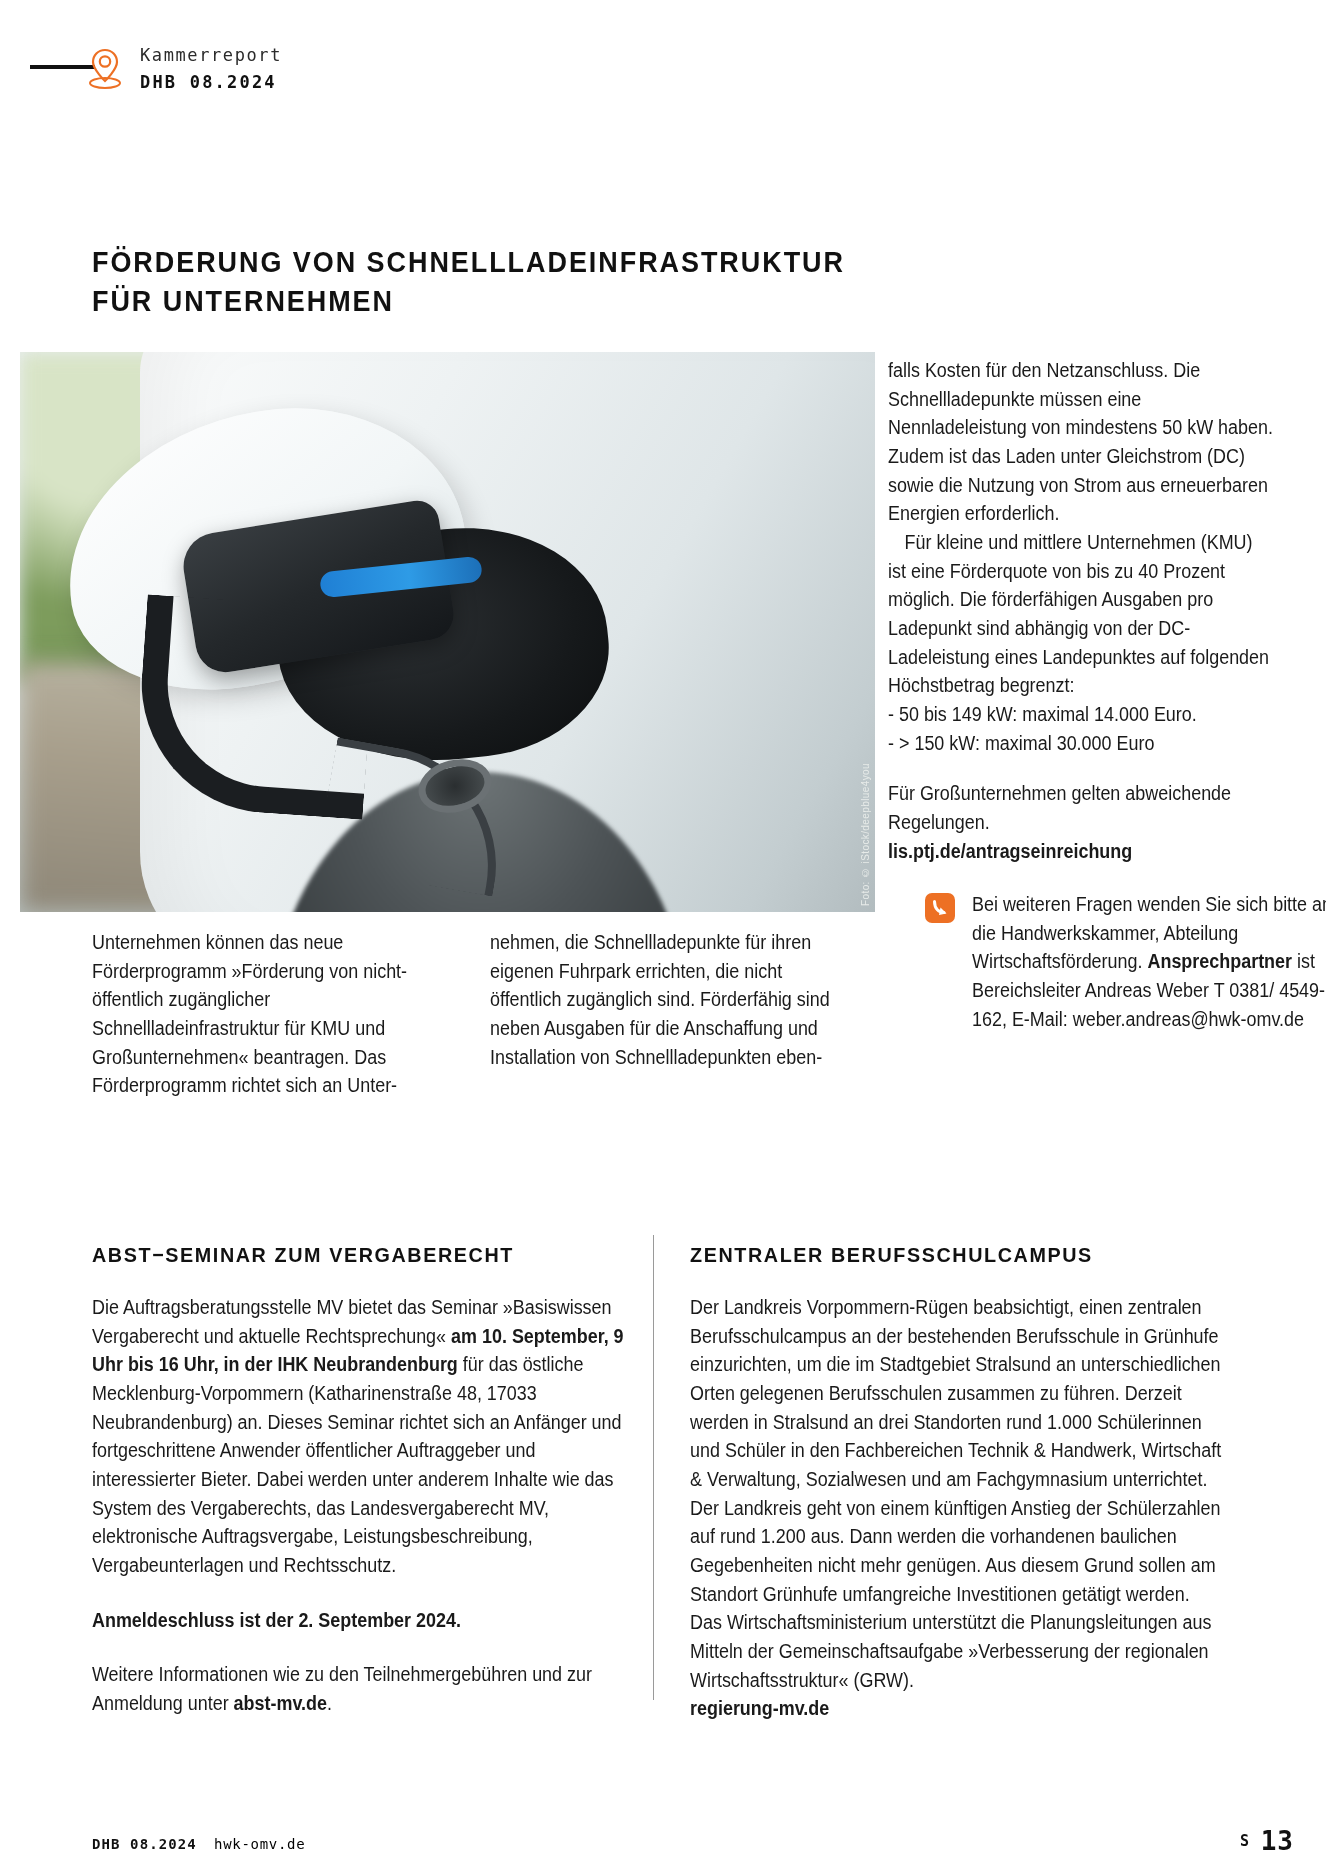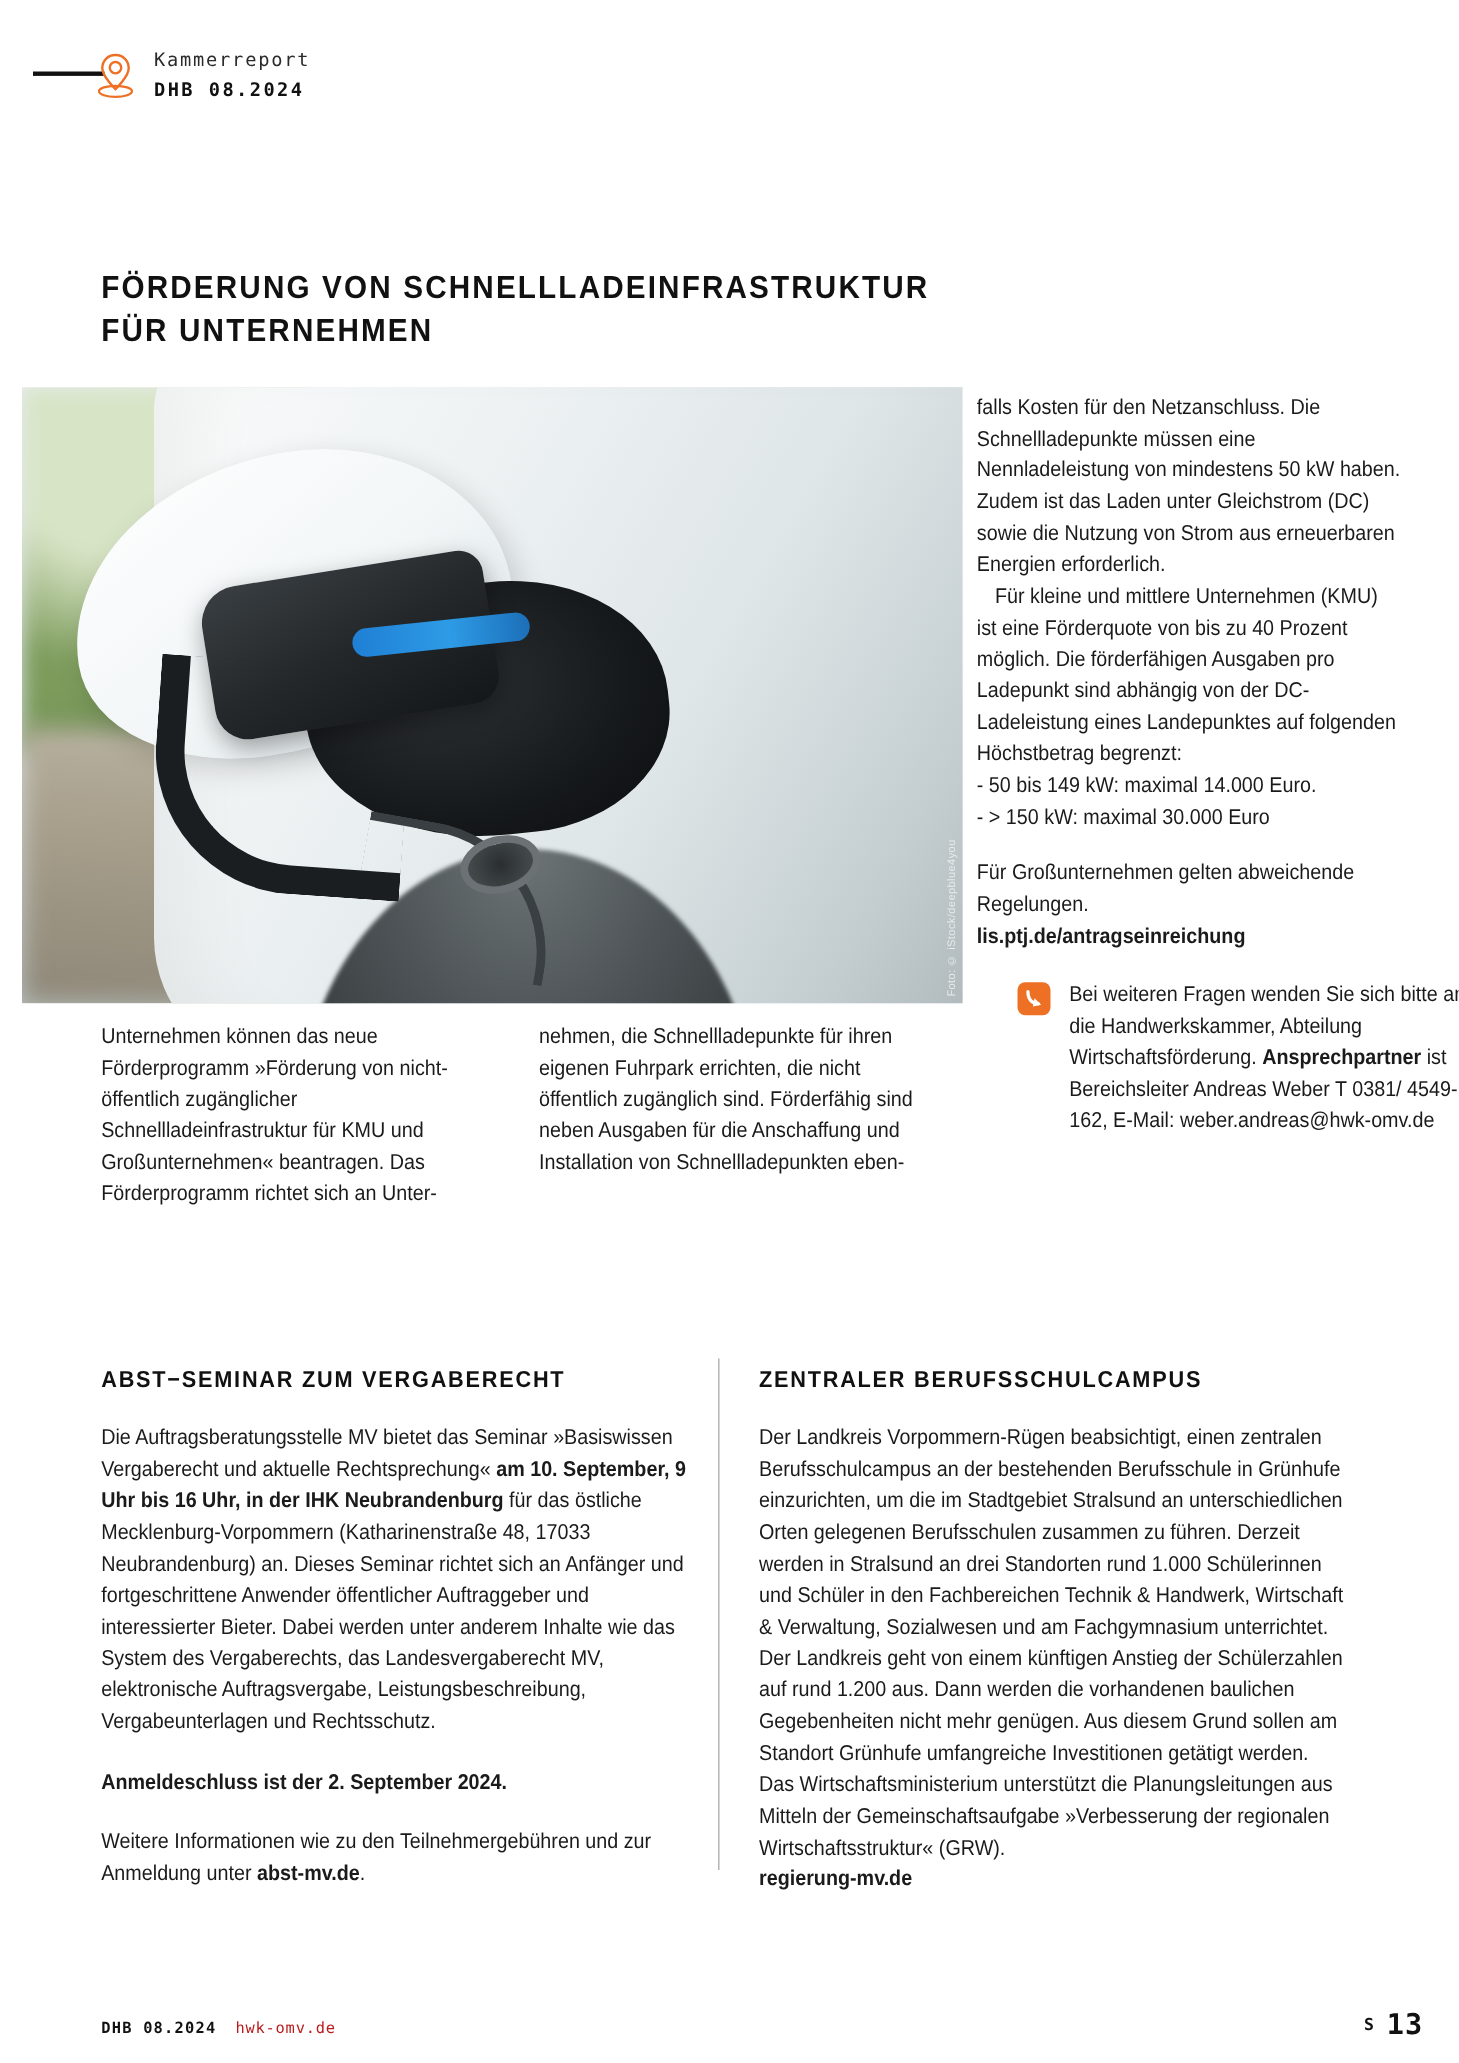--- a/index.html
+++ b/index.html
@@ -326,21 +326,21 @@
     letter-spacing: 1.1px;
     color: #111;
   }
   .footer-url {
     position: absolute;
     left: 214px;
     top: 1836px;
     font-family: "DejaVu Sans Mono", monospace;
     font-size: 14px;
     letter-spacing: 0.7px;
-    color: #b91c1c;
+    color: #000000;
   }
   .footer-page {
     position: absolute;
     right: 32px;
     top: 1826px;
     font-family: "DejaVu Sans Mono", monospace;
     color: #111;
     letter-spacing: 1px;
   }
   .footer-page .s { font-size: 15px; font-weight: 700; vertical-align: 4px; }

